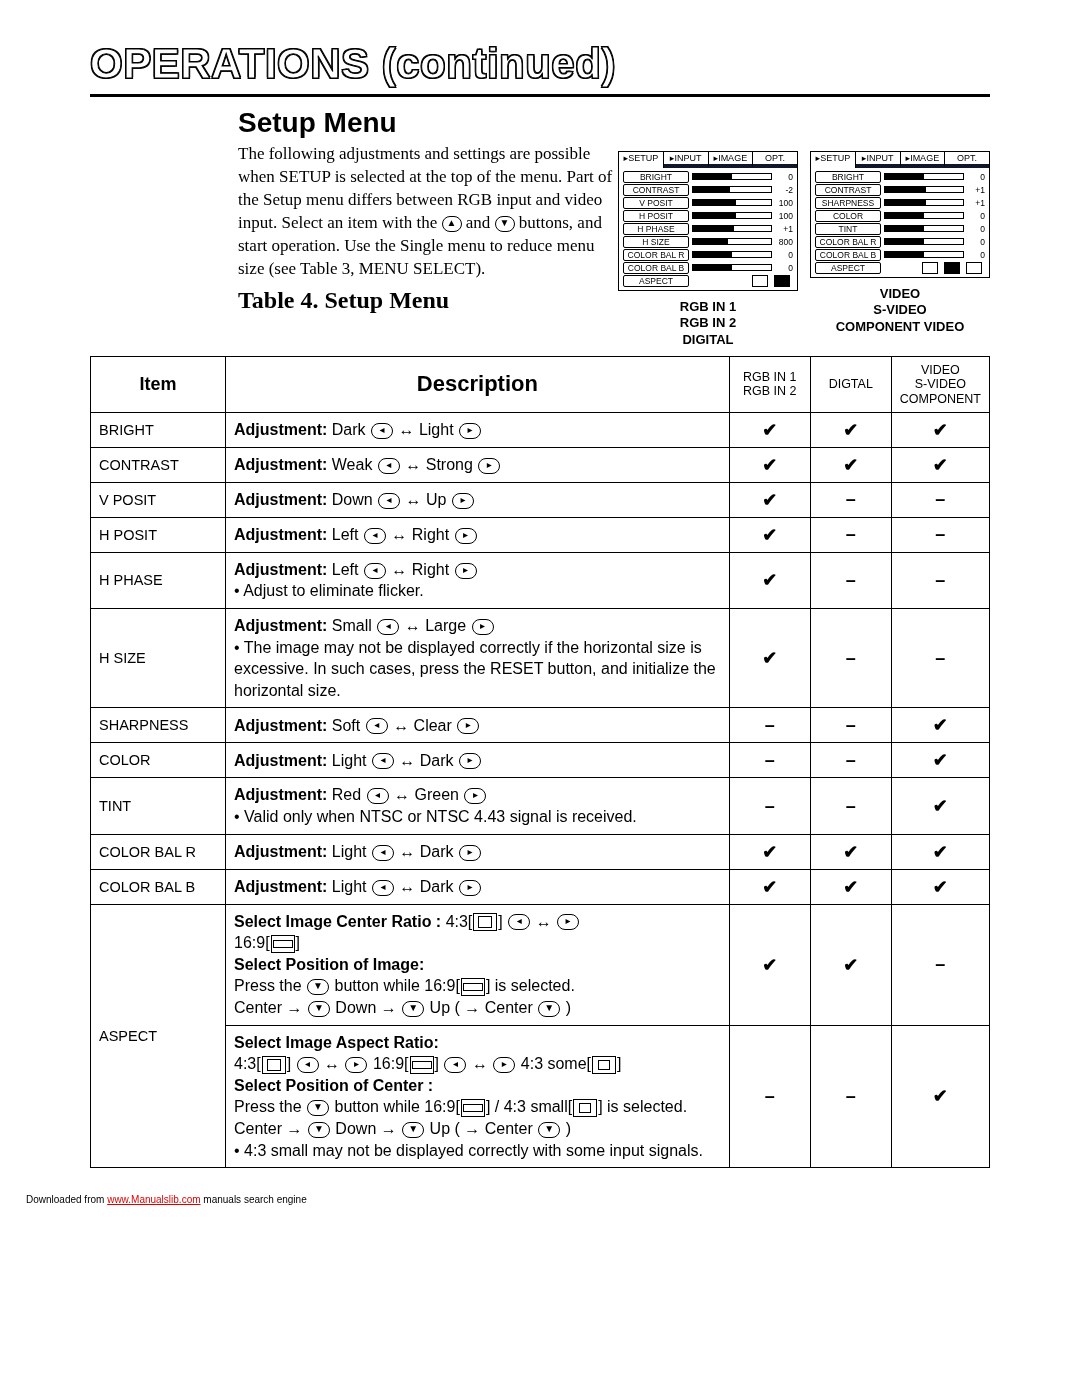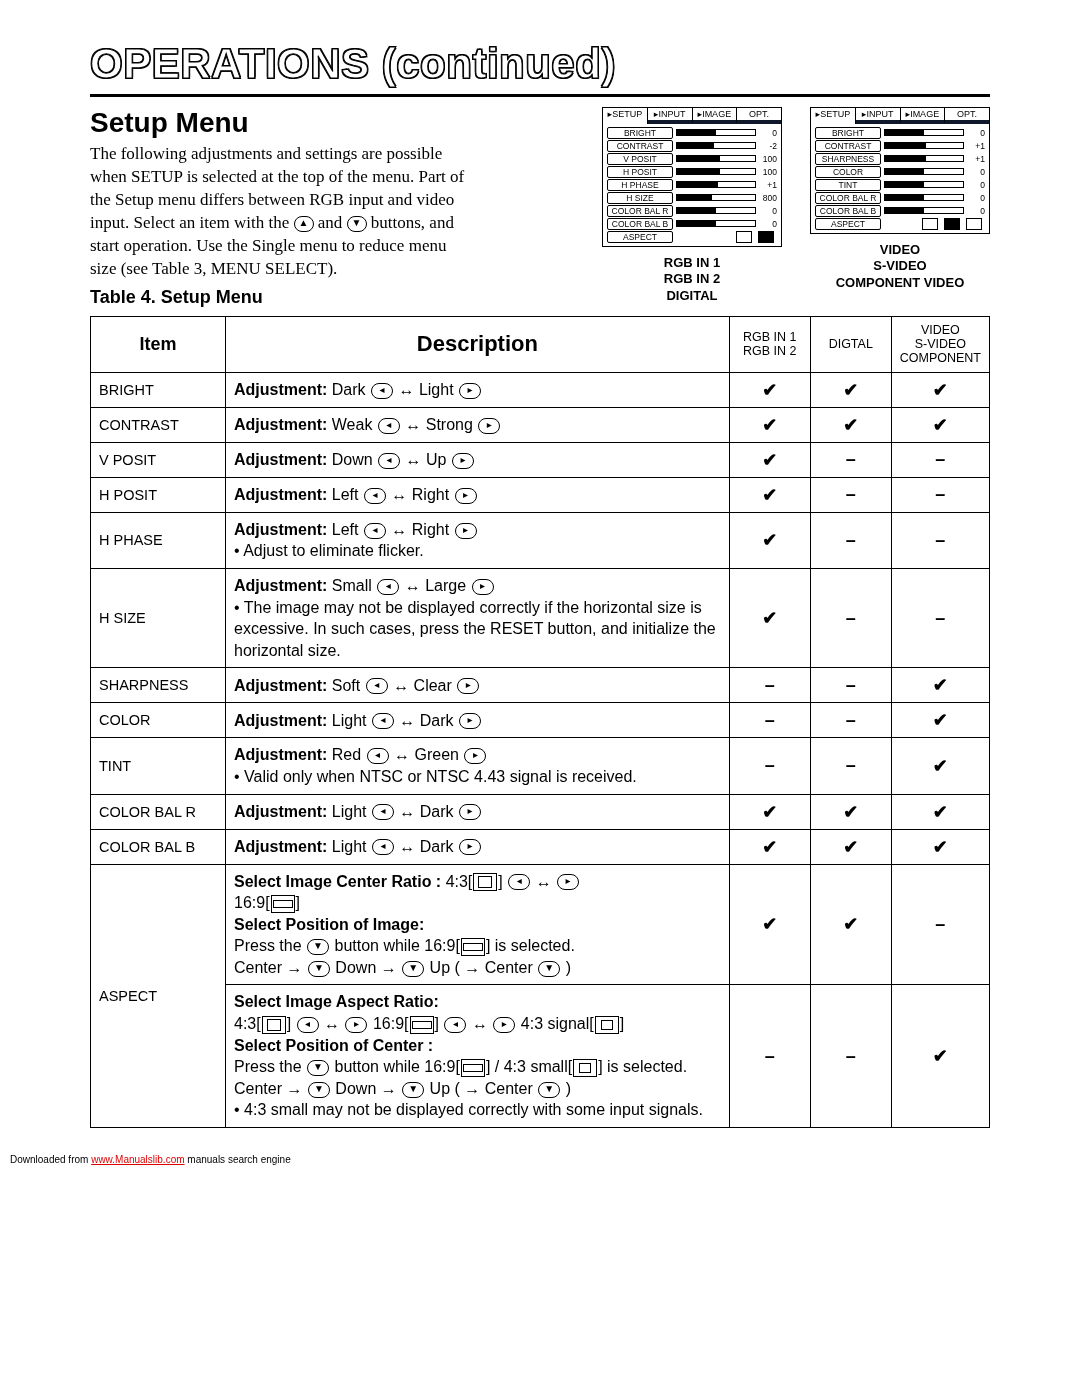--- a/index.html
+++ b/index.html
@@ -25,21 +25,21 @@
     color: #fff;
     text-shadow: 1px 1px 0 #000, -1px -1px 0 #000, 1px -1px 0 #000, -1px 1px 0 #000;
   }
   hr.rule {
     border: none;
     border-top: 3px solid #000;
     margin: 4px 0 10px 0;
   }
   .top-row {
     display: flex;
-    justify-content: space-between;
+    justify-content: flex-end;
   }
   .setuptext {
     width: 380px;
   }
   .setup-heading {
     font-family: "Arial Black", Arial, sans-serif;
     font-size: 28px;
     font-weight: 900;
     margin: 0 0 4px 0;
   }
@@ -52,30 +52,31 @@
     display: inline-block;
     width: 18px; height: 14px;
     border: 1px solid #000;
     border-radius: 8px;
     font-size: 10px;
     text-align: center;
     line-height: 12px;
     vertical-align: middle;
   }
   .tablelabel {
-    font-family: Liberation Sans, sans-serif;
-    font-size: 18px;
+    font-family: Liberation Serif, serif;
+    font-size: 24px;
     font-weight: bold;
     margin-top: 6px;
   }
   
   .osd-group {
     display: flex;
-    gap: 28px;
+    gap: 12px;
     flex: none;
+    margin-top: 44px;
   }
   .osd-col {
     text-align: center;
   }
   .osd-captions {
     font-size: 13px;
     font-weight: bold;
     line-height: 1.25;
     margin-top: 8px;
   }
@@ -199,21 +200,21 @@
   .ratioicon.small::before {
     content:""; position:absolute; inset:3px 5px; border:1px solid #000;
   }
   .footer {
     font-size: 18px;
     margin-top: 18px;
     letter-spacing: 0.5px;
   }
   .dlbar {
     font-size: 10px;
-    padding: 6px 10px 10px 10px;
+    padding: 6px 10px 10px 26px;
     font-family: Arial, sans-serif;
   }
   .dlbar a { color: #d00; text-decoration: underline; }
 </style>
 </head>
 <body>
 
 <div class="page">
 
   <div class="title-block">
@@ -457,21 +458,21 @@
           <span>Press the </span><span class="dirbtn">▼</span><span> button while 16:9[</span><span class="ratioicon r169"></span><span>] is selected.</span><br>
           <span>Center → </span><span class="dirbtn">▼</span><span> Down → </span><span class="dirbtn">▼</span><span> Up ( → Center </span><span class="dirbtn">▼</span><span> )</span>
         </td>
         <td class="chk">✔</td>
         <td class="chk">✔</td>
         <td class="chk">–</td>
       </tr>
       <tr>
         <td class="desc">
           <b><span>Select Image Aspect Ratio:</span></b><br>
-          <span>4:3[</span><span class="ratioicon r43"></span><span>]</span> <span class="dirbtn">◂</span> ↔ <span class="dirbtn">▸</span> <span>16:9[</span><span class="ratioicon r169"></span><span>]</span> <span class="dirbtn">◂</span> ↔ <span class="dirbtn">▸</span> <span>4:3 signal[</span><span class="ratioicon small"></span><span>]</span><br>
+          <span>4:3[</span><span class="ratioicon r43"></span><span>]</span> <span class="dirbtn">◂</span> ↔ <span class="dirbtn">▸</span> <span>16:9[</span><span class="ratioicon r169"></span><span>]</span> <span class="dirbtn">◂</span> ↔ <span class="dirbtn">▸</span> <span>4:3 some[</span><span class="ratioicon small"></span><span>]</span><br>
           <b><span>Select Position of Center :</span></b><br>
           <span>Press the </span><span class="dirbtn">▼</span><span> button while 16:9[</span><span class="ratioicon r169"></span><span>] / 4:3 small[</span><span class="ratioicon small"></span><span>] is selected.</span><br>
           <span>Center → </span><span class="dirbtn">▼</span><span> Down → </span><span class="dirbtn">▼</span><span> Up ( → Center </span><span class="dirbtn">▼</span><span> )</span><br>
           <span>• 4:3 small may not be displayed correctly with some input signals.</span>
         </td>
         <td class="chk">–</td>
         <td class="chk">–</td>
         <td class="chk">✔</td>
       </tr>
     </tbody>

